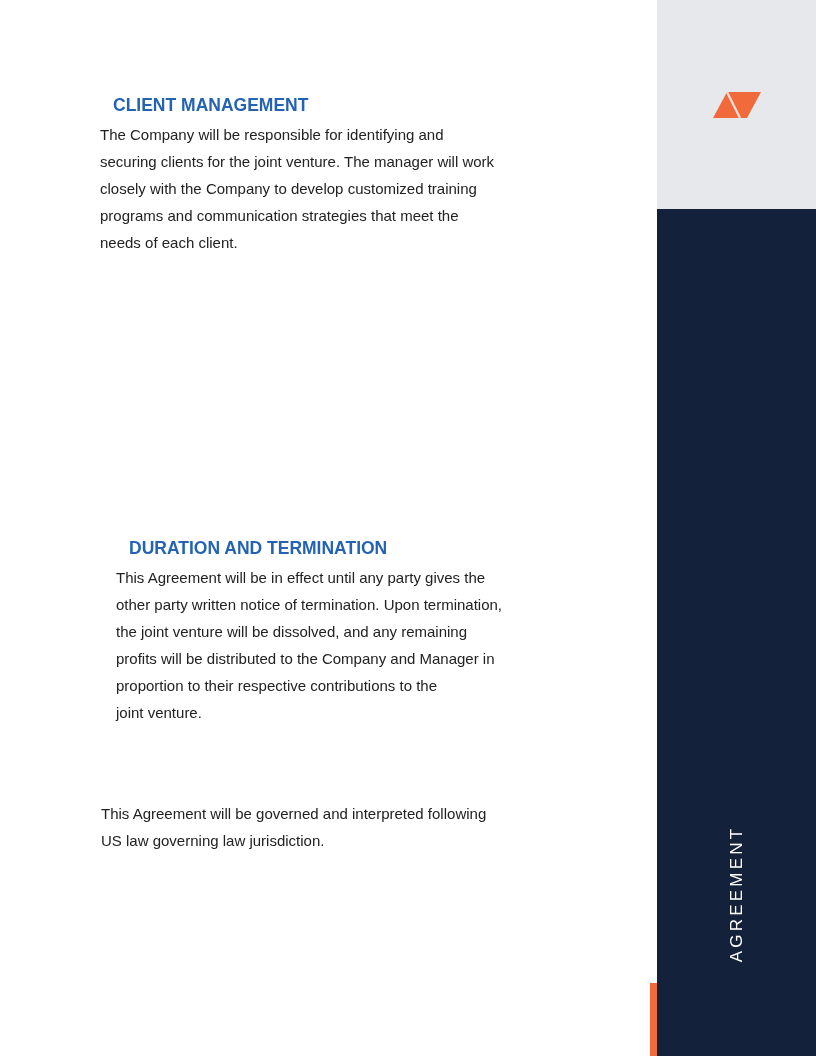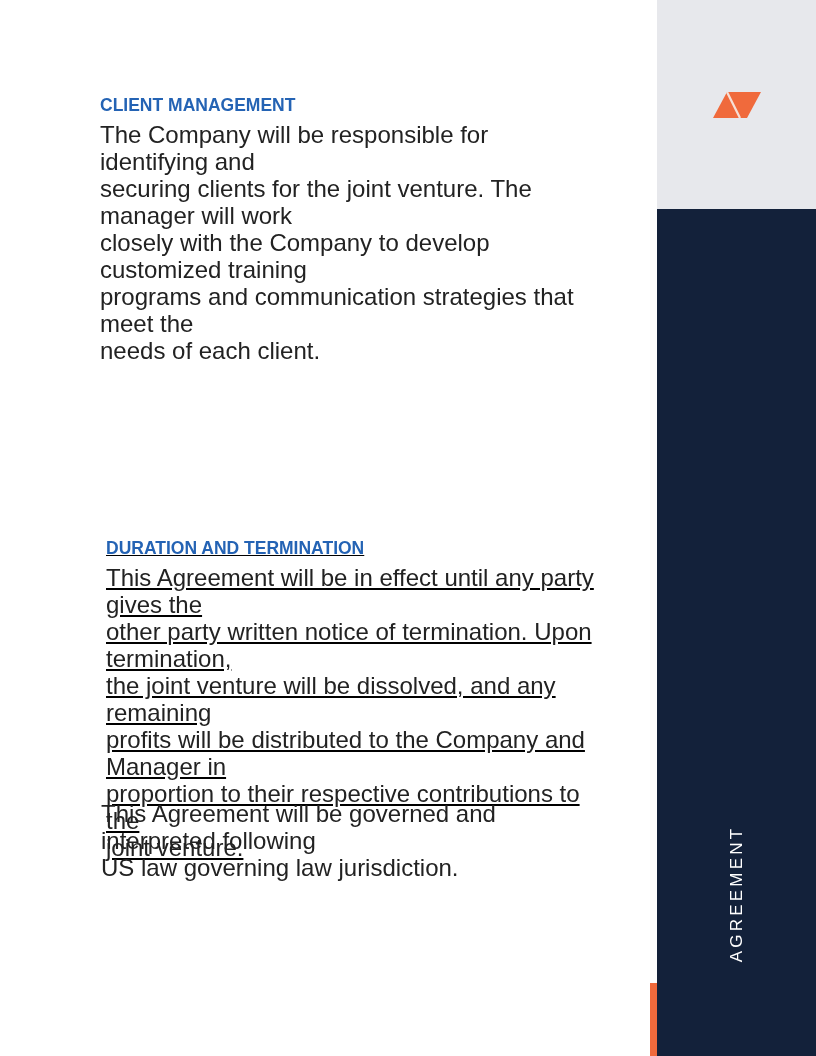--- a/index.html
+++ b/index.html
@@ -28,26 +28,26 @@
     .section {
       position: absolute;
       left: 0;
       width: 500px;
     }
     .section-title {
       color: #2463b4;
       font-weight: bold;
       font-size: 17.5px;
       line-height: 22px;
-      margin: 0 0 5px 0;
+      margin: 0 0 5px 13px;
       letter-spacing: 0px;
     }
     .section-body {
       color: #222222;
-      font-size: 24px;
+      font-size: 15px;
       line-height: 27px;
       margin: 0;
       white-space: pre-line;
     }
     .sidebar {
       position: absolute;
       left: 657px;
       top: 0;
       width: 159px;
       height: 1056px;
@@ -104,21 +104,21 @@
       <p class="section-body">The Company will be responsible for identifying and
 securing clients for the joint venture. The manager will work
 closely with the Company to develop customized training
 programs and communication strategies that meet the
 needs of each client.</p>
     </div>
 
     <div class="section" style="top: 329px;">
     </div>
 
-    <div class="section" style="top: 537px; left: 6px; text-decoration: underline;">
+    <div class="section" style="top: 537px; left: 16px;">
       <h2 class="section-title">DURATION AND TERMINATION</h2>
       <p class="section-body">This Agreement will be in effect until any party gives the
 other party written notice of termination. Upon termination,
 the joint venture will be dissolved, and any remaining
 profits will be distributed to the Company and Manager in
 proportion to their respective contributions to the
 joint venture.</p>
     </div>
 
     <div class="section" style="top: 800px; left: 1px;">

